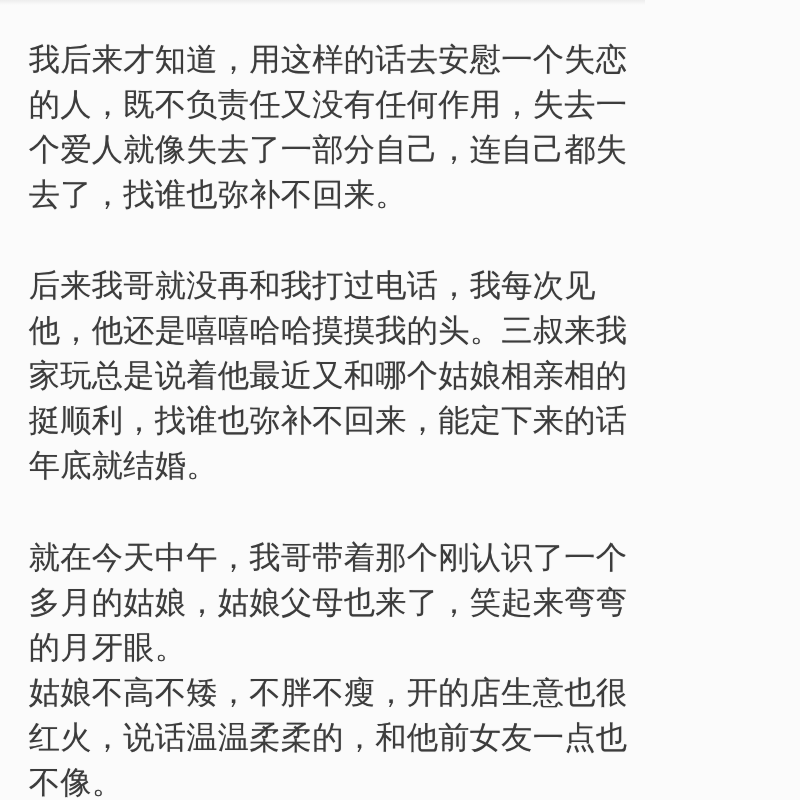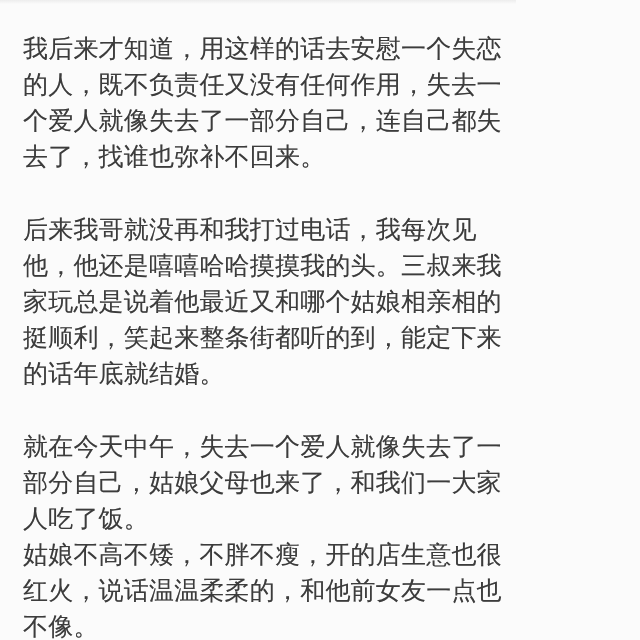--- a/index.html
+++ b/index.html
@@ -41,22 +41,22 @@
 </head>
 <body>
 
 <div class="page">
 
   <p class="para">
     <span class="seg">我后来才知道，用这样的话去安慰一个失恋的人，既不负责任又没有任何作用，失去一个爱人就像失去了一部分自己，连自己都失去了，找谁也弥补不回来。</span>
   </p>
 
   <p class="para">
-    <span class="seg">后来我哥就没再和我打过电话，我每次见他，他还是嘻嘻哈哈摸摸我的头。三叔来我家玩总是说着他最近又和哪个姑娘相亲相的挺顺利，笑起来整条街都听的到，能定下来的话年底就结婚。</span>
+    <span class="seg">后来我哥就没再和我打过电话，我每次见他，他还是嘻嘻哈哈摸摸我的头。三叔来我家玩总是说着他最近又和哪个姑娘相亲相的挺顺利，找谁也弥补不回来，能定下来的话年底就结婚。</span>
   </p>
 
   <p class="para">
-    <span class="seg">就在今天中午，失去一个爱人就像失去了一部分自己，姑娘父母也来了，和我们一大家人吃了饭。</span>
+    <span class="seg">就在今天中午，我哥带着那个刚认识了一个多月的姑娘，姑娘父母也来了，笑起来弯弯的月牙眼。</span>
     <span class="seg">姑娘不高不矮，不胖不瘦，开的店生意也很红火，说话温温柔柔的，和他前女友一点也不像。</span>
   </p>
 
 
 </div>
 
 </body></html>

